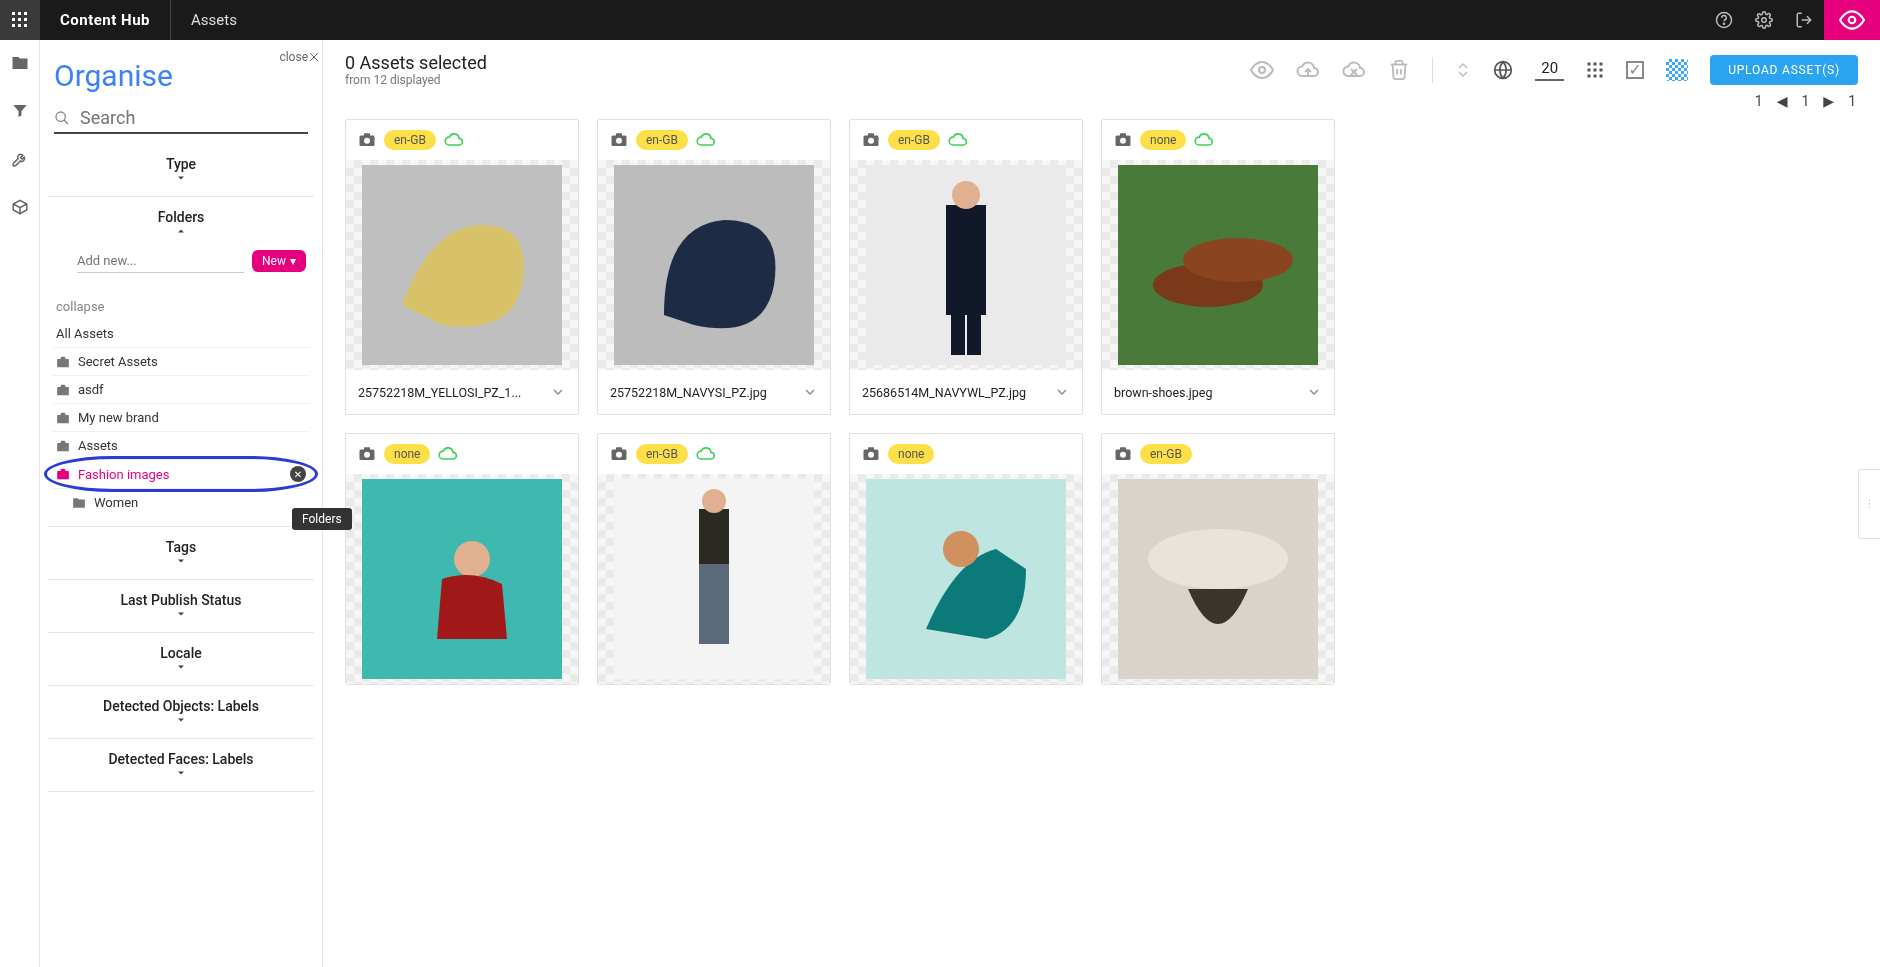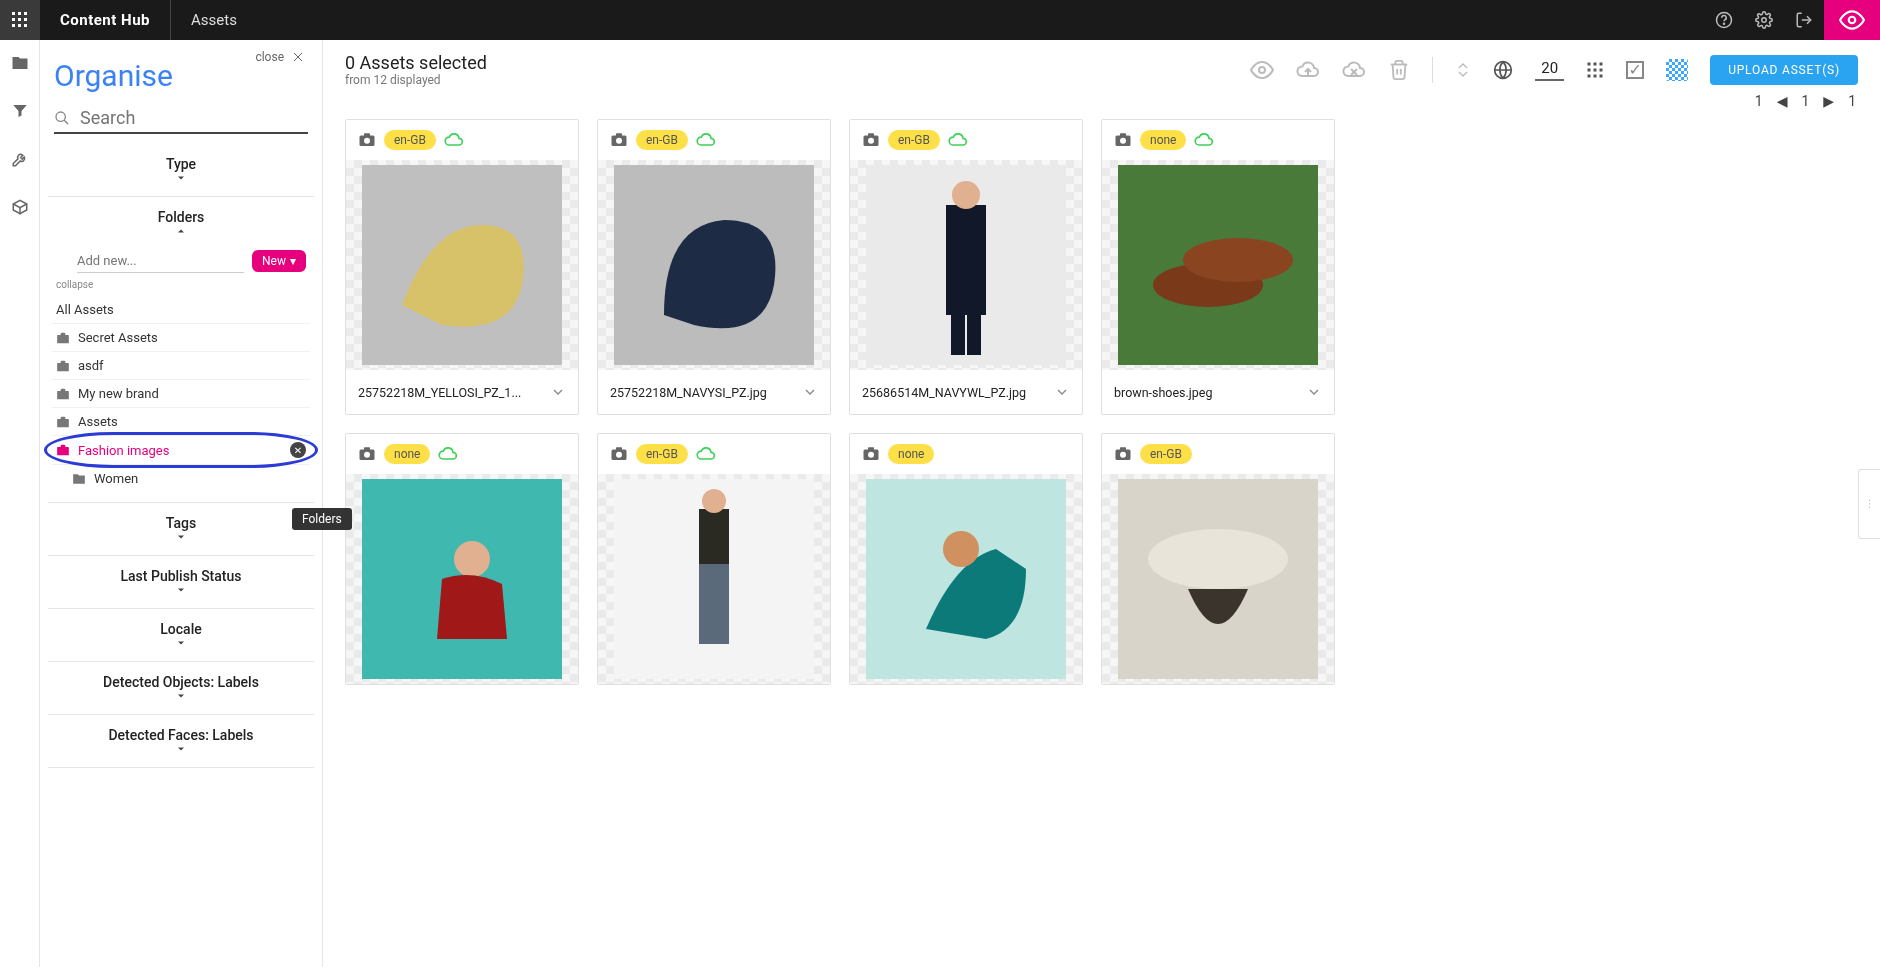--- a/index.html
+++ b/index.html
@@ -17,35 +17,35 @@
 
 
 .body-row { display: flex; height: calc(100% - 40px); }
 
 
 .rail { width: 40px; background: #fff; border-right: 1px solid #e5e5e5; display: flex; flex-direction: column; align-items: center; padding-top: 14px; gap: 26px; }
 .rail .rail-icon { color: #666; cursor: pointer; }
 
 
 .org-panel { width: 283px; border-right: 1px solid #e5e5e5; display: flex; flex-direction: column; position: relative; background: #fff;}
-.org-close { position: absolute; top: 10px; right: 18px; display: flex; align-items: center; gap: 8px; color: #666; font-size: 12px; cursor: pointer; }
+.org-close { position: absolute; top: 10px; right: 2px; display: flex; align-items: center; gap: 0; color: #666; font-size: 12px; cursor: pointer; }
 .org-title { color: #3b82f6; font-size: 30px; font-weight: 400; padding: 18px 14px 12px; }
 .org-search { margin: 0 14px 10px; display: flex; align-items: center; gap: 10px; border-bottom: 2px solid #444; padding: 2px 0 4px; }
 .org-search input { border: none; outline: none; font-size: 18px; flex: 1; background: transparent; }
 
 .facet { border-bottom: 1px solid #e5e5e5; margin: 0 8px; }
 .facet-head { display: flex; align-items: center; justify-content: space-between; padding: 12px 10px; cursor: pointer; flex-direction: column; }
 .facet-head .title { font-size: 14px; color: #222; font-weight: 500; }
 .facet-body { padding: 0 4px 10px; }
 
 .folders-add-row { display: flex; align-items: center; gap: 8px; padding: 0 4px 6px; margin-left: 21px; }
 .folders-add-row input { flex: 1; border: none; border-bottom: 1px solid #ccc; outline: none; font-size: 13px; padding: 4px 0; }
 .btn-new { background: #e6007e; color: #fff; border-radius: 6px; padding: 4px 10px; font-size: 12px; display: flex; align-items: center; gap: 4px; cursor: pointer; }
 
-.collapse-link { font-size: 10px; color: #888; padding: 0 4px 6px; cursor: pointer; }
+.collapse-link { font-size: 13px; color: #888; padding: 0 4px 6px; cursor: pointer; margin-top: 20px; }
 
 .tree { list-style: none; }
 .tree li { display: flex; align-items: center; gap: 8px; padding: 6px 4px; font-size: 13px; color: #333; cursor: pointer; border-bottom: 1px solid #f0f0f0; position: relative; }
 .tree li .suit-icon { color: #777; }
 .tree li.selected { color: #e6007e; }
 .tree li.selected .suit-icon { color: #e6007e; }
 .tree li.child { padding-left: 20px; border-bottom: none; }
 .tree li .close-x { margin-left: auto; width: 16px; height: 16px; border-radius: 50%; background: #444; color: #fff; display: flex; align-items: center; justify-content: center; font-size: 10px; }
 .highlight-ellipse { border: 3px solid #2a3bd6; border-radius: 50% / 100%; position: absolute; inset: -4px -8px; pointer-events: none; }
 

